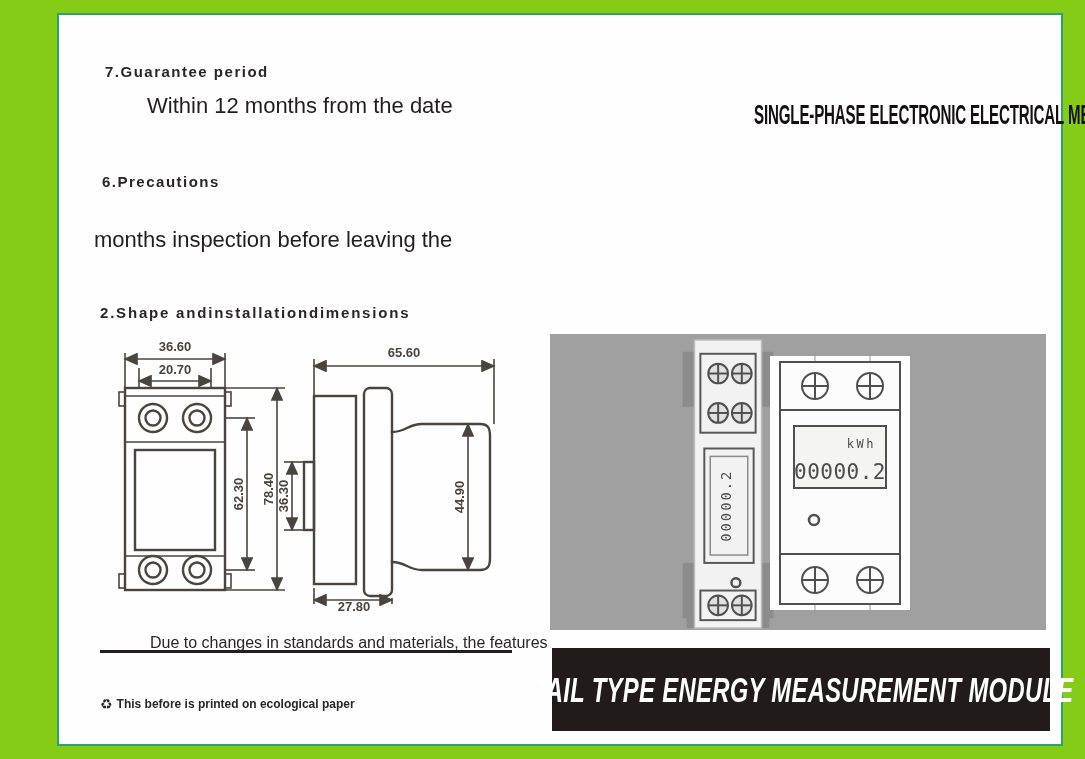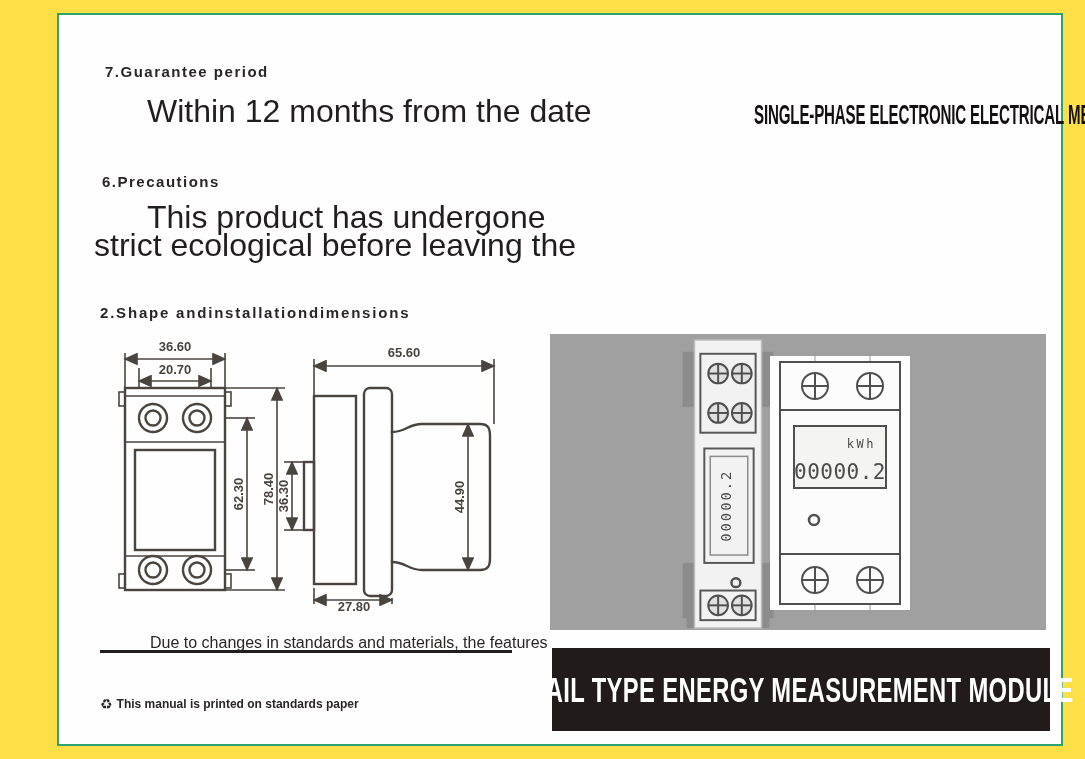--- a/index.html
+++ b/index.html
@@ -1,30 +1,30 @@
 <!DOCTYPE html>
 <html><head>
 <meta charset="utf-8">
 <style>
   html,body{margin:0;padding:0;background:#fcfefd;}
-  .page{position:relative;width:1085px;height:759px;background:#fde047;overflow:hidden;
+  .page{position:relative;width:1085px;height:759px;background:#84cc16;overflow:hidden;
         font-family:"Liberation Sans",sans-serif;color:#231f20;}
   .frame{position:absolute;left:57px;top:13px;width:1002px;height:729px;
          border:2px solid #2ca36e;background:#fefefe;}
   .abs{position:absolute;}
   .h-small{font-weight:700;font-size:15px;letter-spacing:1.5px;color:#2a2626;white-space:nowrap;}
-  .body-large{font-size:32px;color:#221e1f;white-space:nowrap;}
+  .body-large{font-size:22px;color:#221e1f;white-space:nowrap;}
   .title-wrap{position:absolute;left:558px;top:100px;width:474px;text-align:center;}
   .condensed{display:inline-block;transform:scaleX(0.56);transform-origin:center;
              font-weight:700;font-size:27px;letter-spacing:-0.3px;white-space:nowrap;color:#141011;}
   .guide{position:absolute;left:558px;top:192px;width:474px;text-align:center;
          font-size:47px;letter-spacing:1px;color:#1c1819;white-space:nowrap;}
   .photo{position:absolute;left:550px;top:334px;width:496px;height:296px;background:#a0a0a0;}
   .banner{position:absolute;left:552px;top:648px;width:498px;height:83px;background:#211c1b;
-          display:flex;align-items:center;justify-content:center;}
+          display:flex;align-items:center;justify-content:center;font-style:italic;}
   .banner-text{display:inline-block;transform:scaleX(0.68);transform-origin:center;
                font-weight:700;font-size:35px;color:#ffffff;white-space:nowrap;letter-spacing:0.5px;}
   .rule{position:absolute;left:100px;top:650px;width:412px;height:3px;background:#211d1e;}
   .due{position:absolute;left:150px;top:634px;font-size:16px;color:#2a2626;white-space:nowrap;}
   .eco{position:absolute;left:100px;top:696px;font-size:12px;font-weight:700;color:#2a2626;
        white-space:nowrap;display:flex;align-items:center;gap:4px;}
   .eco .glyph{font-size:14px;font-weight:400;}
   
   .tk{stroke:#4a443f;fill:none;stroke-width:2.4;stroke-linecap:square;}
   .tk-thin{stroke:#4a443f;fill:none;stroke-width:1.6;}
@@ -36,22 +36,21 @@
 </head>
 <body>
 
 <div class="page">
   <div class="frame"></div>
 
   <div class="abs h-small" style="left:105px;top:63px;">7.Guarantee period</div>
   <div class="abs body-large" style="left:147px;top:93px;">Within 12 months from the date</div>
 
   <div class="abs h-small" style="left:102px;top:173px;">6.Precautions</div>
-  <div class="abs body-large" style="left:147px;top:199px;">This product has undergone</div>
-  <div class="abs body-large" style="left:94px;top:227px;">strict ecological before leaving the</div>
+  <div class="abs body-large" style="left:94px;top:227px;">months inspection before leaving the</div>
 
   <div class="abs h-small" style="left:100px;top:304px;letter-spacing:1.8px;">2.Shape andinstallationdimensions</div>
 
   <svg class="abs" style="left:112px;top:338px;" width="196" height="276" viewBox="0 0 196 276">
     <defs>
       <marker id="af" markerWidth="9" markerHeight="8" refX="8" refY="4" orient="auto-start-reverse">
         <path d="M0,0 L9,4 L0,8 z" fill="#4a443f"></path>
       </marker>
     </defs>
     <text class="dim" x="63" y="13" text-anchor="middle">36.60</text>
@@ -124,21 +123,21 @@
     <line class="tk-thin" x1="38" y1="244" x2="38" y2="260"></line>
     <line class="tk-thin" x1="116" y1="254" x2="116" y2="260"></line>
     <line class="tk-thin" x1="38" y1="256" x2="116" y2="256" marker-start="url(#as)" marker-end="url(#as)"></line>
     <text class="dim" x="78" y="267" text-anchor="middle">27.80</text>
   </svg>
 
   <div class="rule"></div>
   <div class="due">Due to changes in standards and materials, the features</div>
   <div class="eco">
     <span class="glyph">♻</span>
-    <span>This manual is printed on standards paper</span>
+    <span>This before is printed on ecological paper</span>
   </div>
 
   <div class="title-wrap">
     <span class="condensed">SINGLE-PHASE ELECTRONIC ELECTRICAL MEASUREMENT MODULE</span>
   </div>
 
   <div class="photo">
 
     <svg class="abs" style="left:128px;top:4px;" width="100" height="292" viewBox="0 0 100 296">
       <rect x="4" y="14" width="92" height="56" fill="#8c8c8c"></rect>

